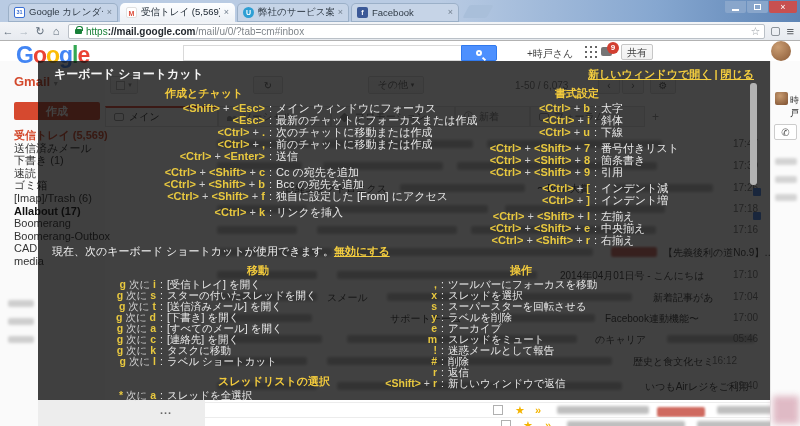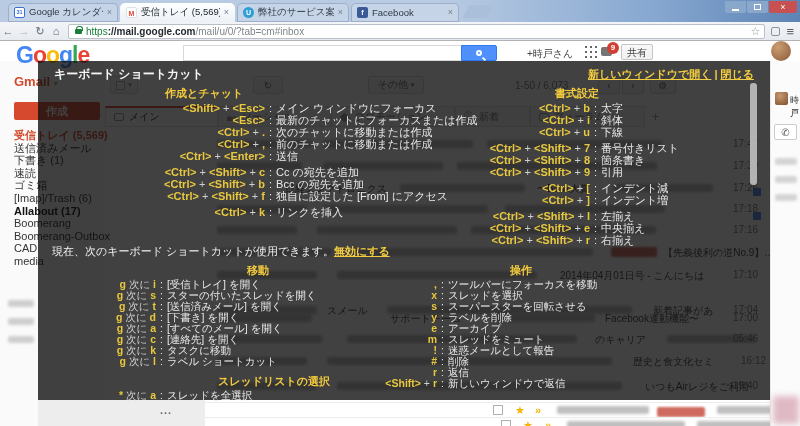--- a/index.html
+++ b/index.html
@@ -328,21 +328,21 @@
         <span class="m-bar" style="width: 240px; left: 248px;"></span>
         <span class="m-chip" style="width: 46px; left: 506px;"></span>
         <span class="m-text" style="left: 558px;">【先義後利の道No.9】…☆…</span>
       </div>
       <div class="mrow" style="top: 266px;">
         <span class="m-bar" style="width: 100px; left: 112px;"></span>
         <span class="m-bar" style="width: 200px; left: 232px;"></span>
         <span class="m-text" style="left: 455px;">2014年04月01日号 - こんにちは</span>
         <span class="m-time" style="left: 628px;">17:10</span>
       </div>
-      <div class="mrow" style="top: 301px;">
+      <div class="mrow" style="top: 288px;">
         <span class="m-bar" style="width: 100px; left: 112px;"></span>
         <span class="m-text" style="left: 222px;">スメール</span>
         <span class="m-bar" style="width: 245px; left: 282px;"></span>
         <span class="m-text" style="left: 548px;">新着記事があ</span>
         <span class="m-time" style="left: 628px;">17:04</span>
       </div>
       <div class="mrow" style="top: 309px; text-decoration: underline;">
         <span class="m-bar" style="width: 95px; left: 112px;"></span>
         <span class="m-text" style="left: 285px;">サポートチーム</span>
         <span class="m-bar" style="width: 105px; left: 385px;"></span>
@@ -353,21 +353,21 @@
         <span class="m-bar" style="width: 105px; left: 112px;"></span>
         <span class="m-bar" style="width: 230px; left: 242px;"></span>
         <span class="m-text" style="left: 490px;">のキャリア</span>
         <span class="m-bar" style="width: 88px; left: 562px;"></span>
         <span class="m-time" style="left: 628px;">05:46</span>
       </div>
       <div class="mrow" style="top: 352px;">
         <span class="m-bar" style="width: 90px; left: 112px;"></span>
         <span class="m-bar" style="width: 285px; left: 222px;"></span>
         <span class="m-text" style="left: 528px;">歴史と食文化セミ</span>
-        <span class="m-time" style="left: 636px;">16:12</span>
+        <span class="m-time" style="left: 607px;">16:12</span>
       </div>
       <div class="mrow" style="top: 377px;">
         <span class="m-bar" style="width: 100px; left: 112px;"></span>
         <span class="m-bar" style="width: 285px; left: 232px;"></span>
         <span class="m-text" style="left: 540px;">いつもAirレジをご利用</span>
         <span class="m-time" style="left: 628px;">19:40</span>
       </div>
       <div class="mrow bold" style="top: 402px;">
         <span class="m-check" style="left: 388px;"></span>
         <span class="m-star" style="left: 410px;">★</span>

